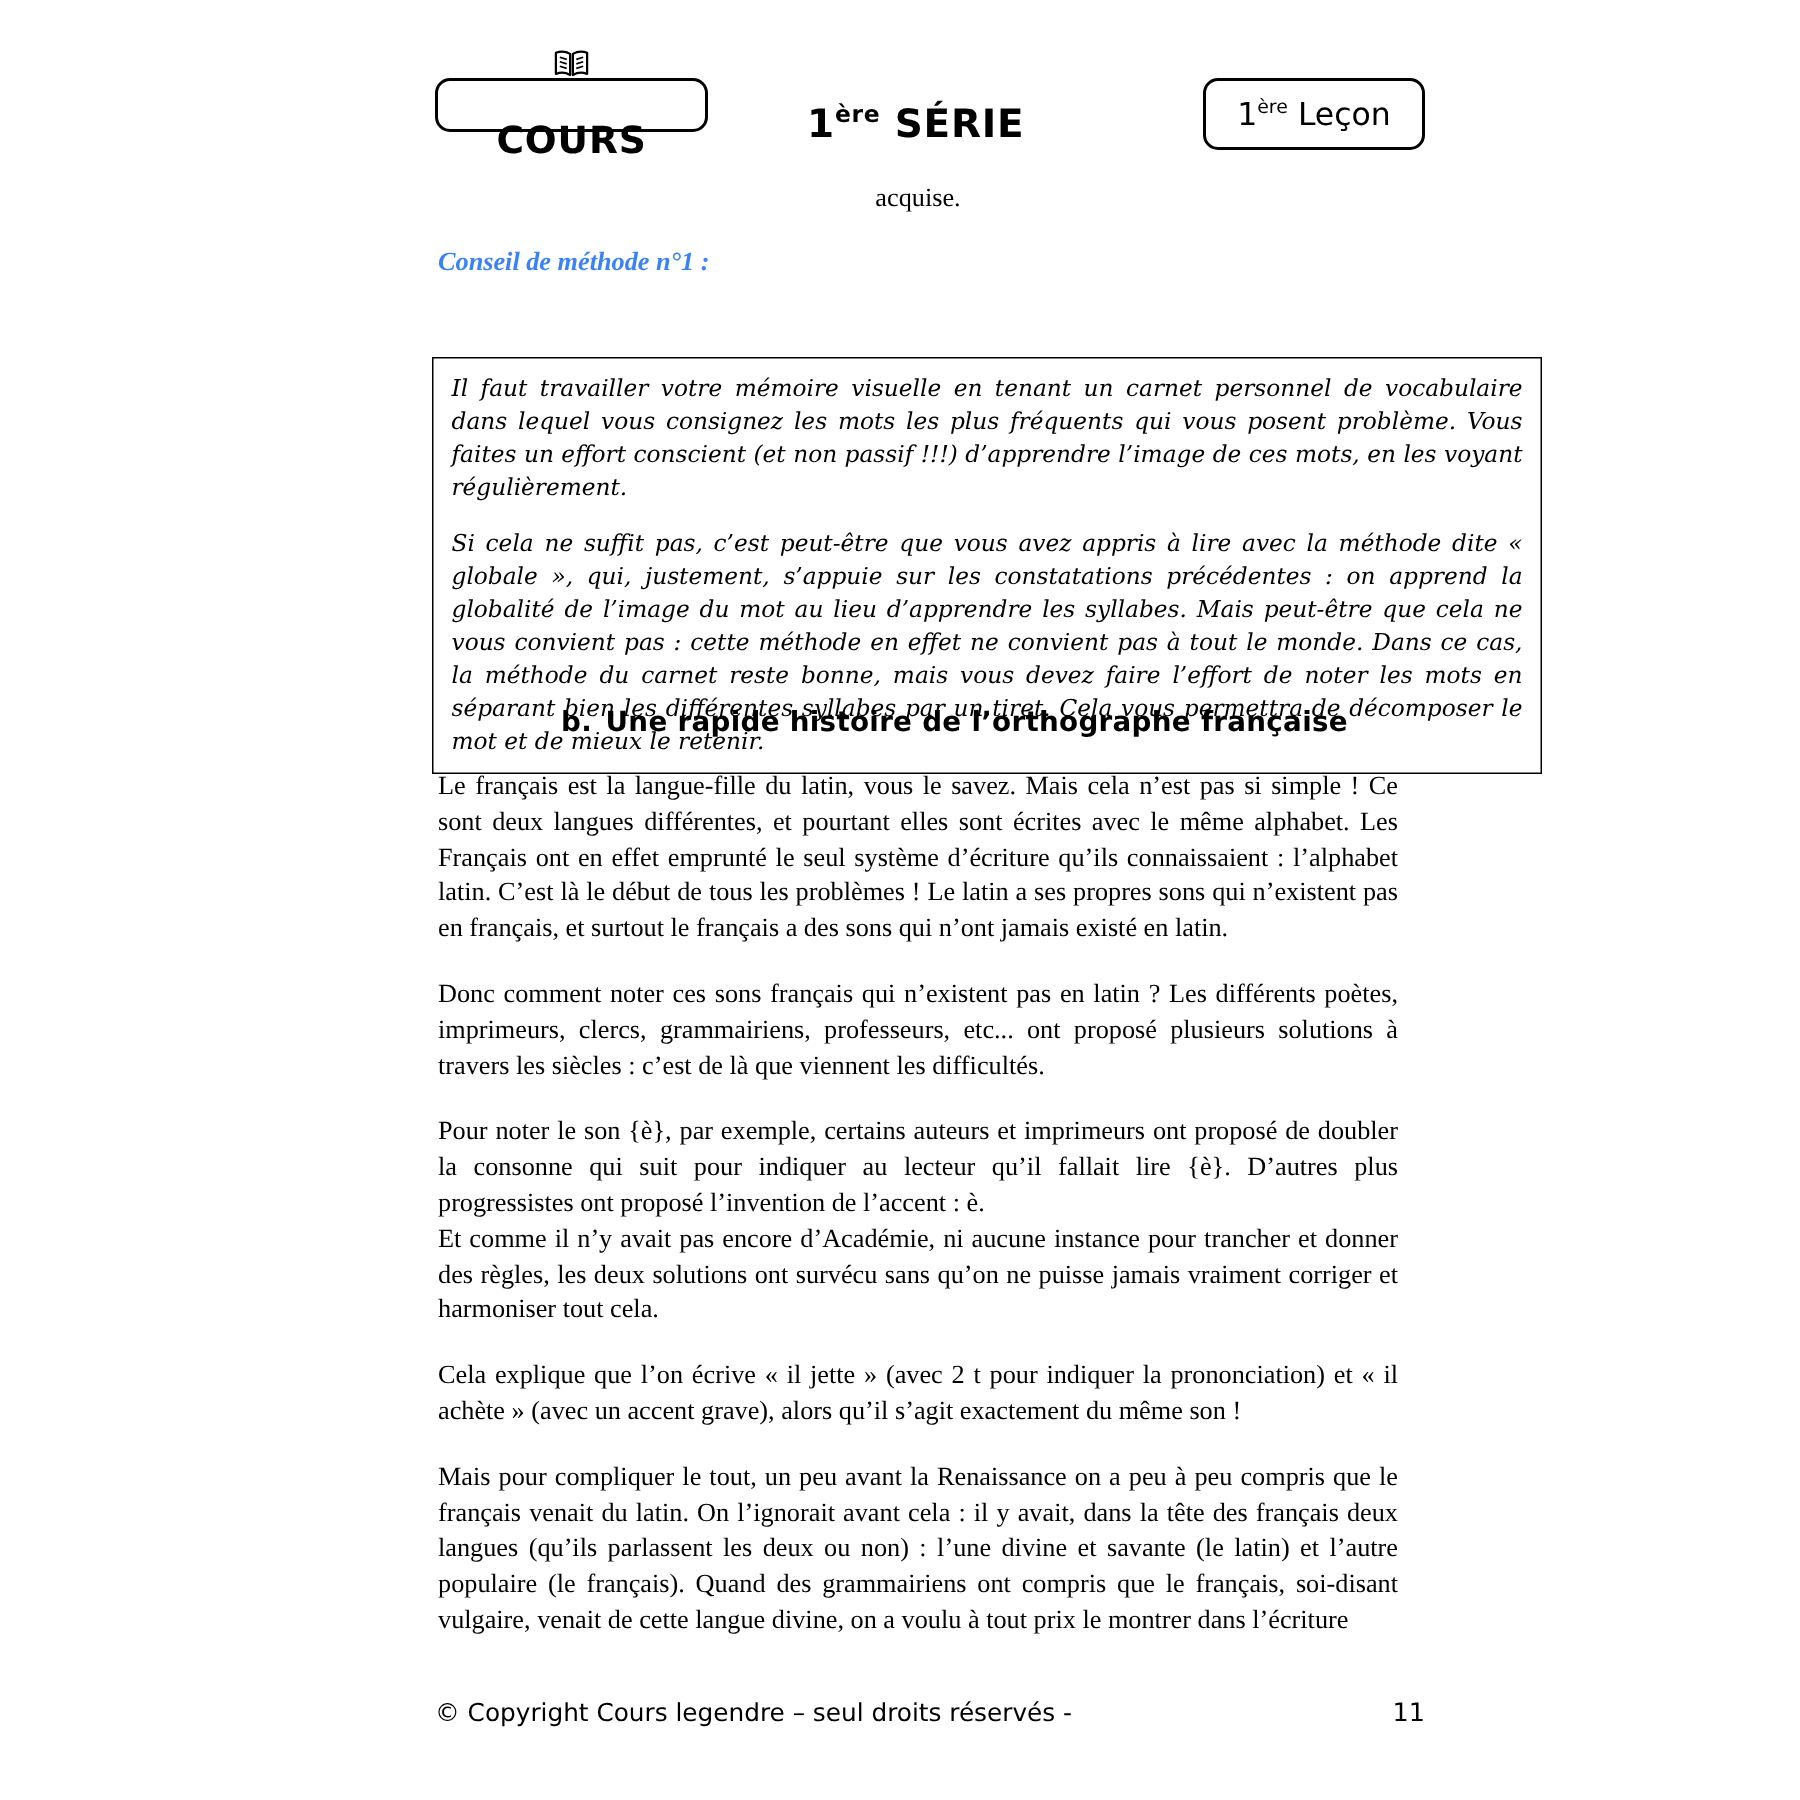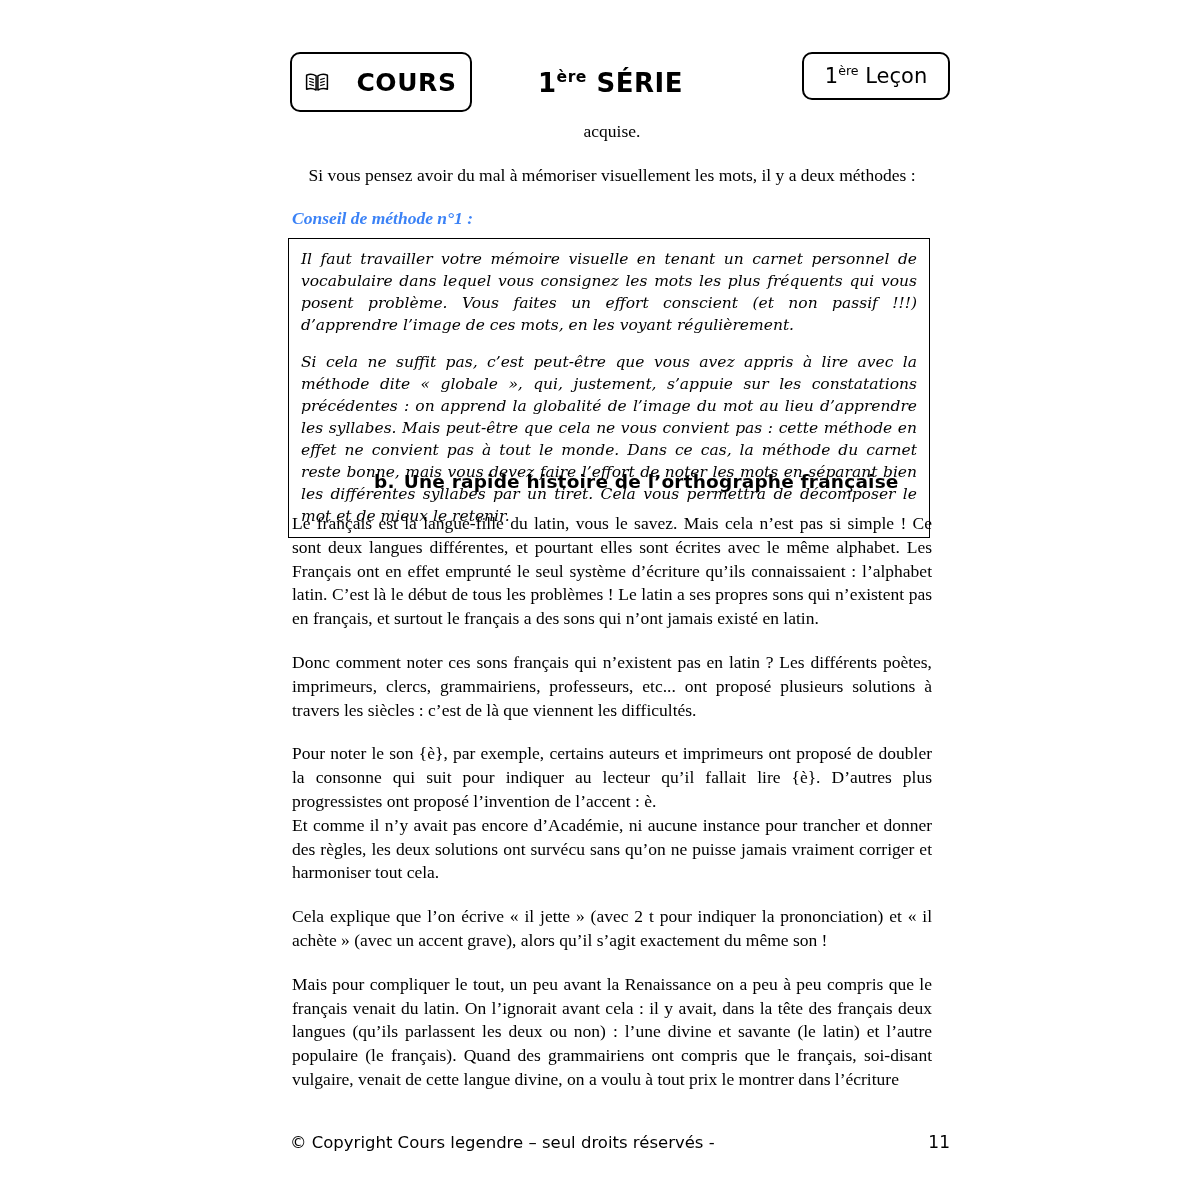--- a/index.html
+++ b/index.html
@@ -32,22 +32,23 @@
     background: #fff;
     box-sizing: border-box;
     display: flex;
     align-items: center;
     justify-content: center;
     font-family: "DejaVu Sans", "Liberation Sans", sans-serif;
   }
   .badge-cours {
     left: 0;
     width: 182px;
-    height: 60px;
+    height: 36px;
     gap: 27px;
+    flex-direction: column;
   }
   .badge-cours .badge-label {
     font-size: 25px;
     font-weight: bold;
     letter-spacing: 0.6px;
     color: #000;
   }
   .book-icon {
     display: inline-flex;
     align-items: center;
@@ -106,21 +107,21 @@
     font-style: italic;
     font-weight: bold;
     color: #3b82f6;
   }
 
   
   .quote-box {
     position: absolute;
     left: 288px;
     top: 238px;
-    width: 642px;
+    width: 740px;
     box-sizing: border-box;
     border: 1.5px solid #000;
     padding: 9px 12px 10px 12px;
     background: #fff;
   }
   .quote-box p {
     margin: 0;
     font-family: "DejaVu Serif", "Liberation Serif", serif;
     font-style: italic;
     font-size: 15.5px;
@@ -195,21 +196,20 @@
     </div>
 
     <div class="badge badge-lecon">
       <span class="badge-label"><span>1</span><span class="sup">ère</span> <span>Leçon</span></span>
     </div>
 
   </div>
 
   <div class="content">
     <p class="para left">acquise.</p>
-    <p class="para left">Si vous pensez avoir du mal à mémoriser visuellement les mots, il y a deux méthodes :</p>
     <p class="conseil">Conseil de méthode n°1 :</p>
   </div>
 
   <div class="quote-box">
     <p>Il faut travailler votre mémoire visuelle en tenant un carnet personnel de vocabulaire dans lequel vous consignez les mots les plus fréquents qui vous posent problème. Vous faites un effort conscient (et non passif !!!) d’apprendre l’image de ces mots, en les voyant régulièrement.</p>
     <p>Si cela ne suffit pas, c’est peut-être que vous avez appris à lire avec la méthode dite « globale », qui, justement, s’appuie sur les constatations précédentes : on apprend la globalité de l’image du mot au lieu d’apprendre les syllabes. Mais peut-être que cela ne vous convient pas : cette méthode en effet ne convient pas à tout le monde. Dans ce cas, la méthode du carnet reste bonne, mais vous devez faire l’effort de noter les mots en séparant bien les différentes syllabes par un tiret. Cela vous permettra de décomposer le mot et de mieux le retenir.</p>
   </div>
 
   <div class="section-heading">
     <span class="sec-letter">b.</span><span>Une rapide histoire de l’orthographe française</span>

